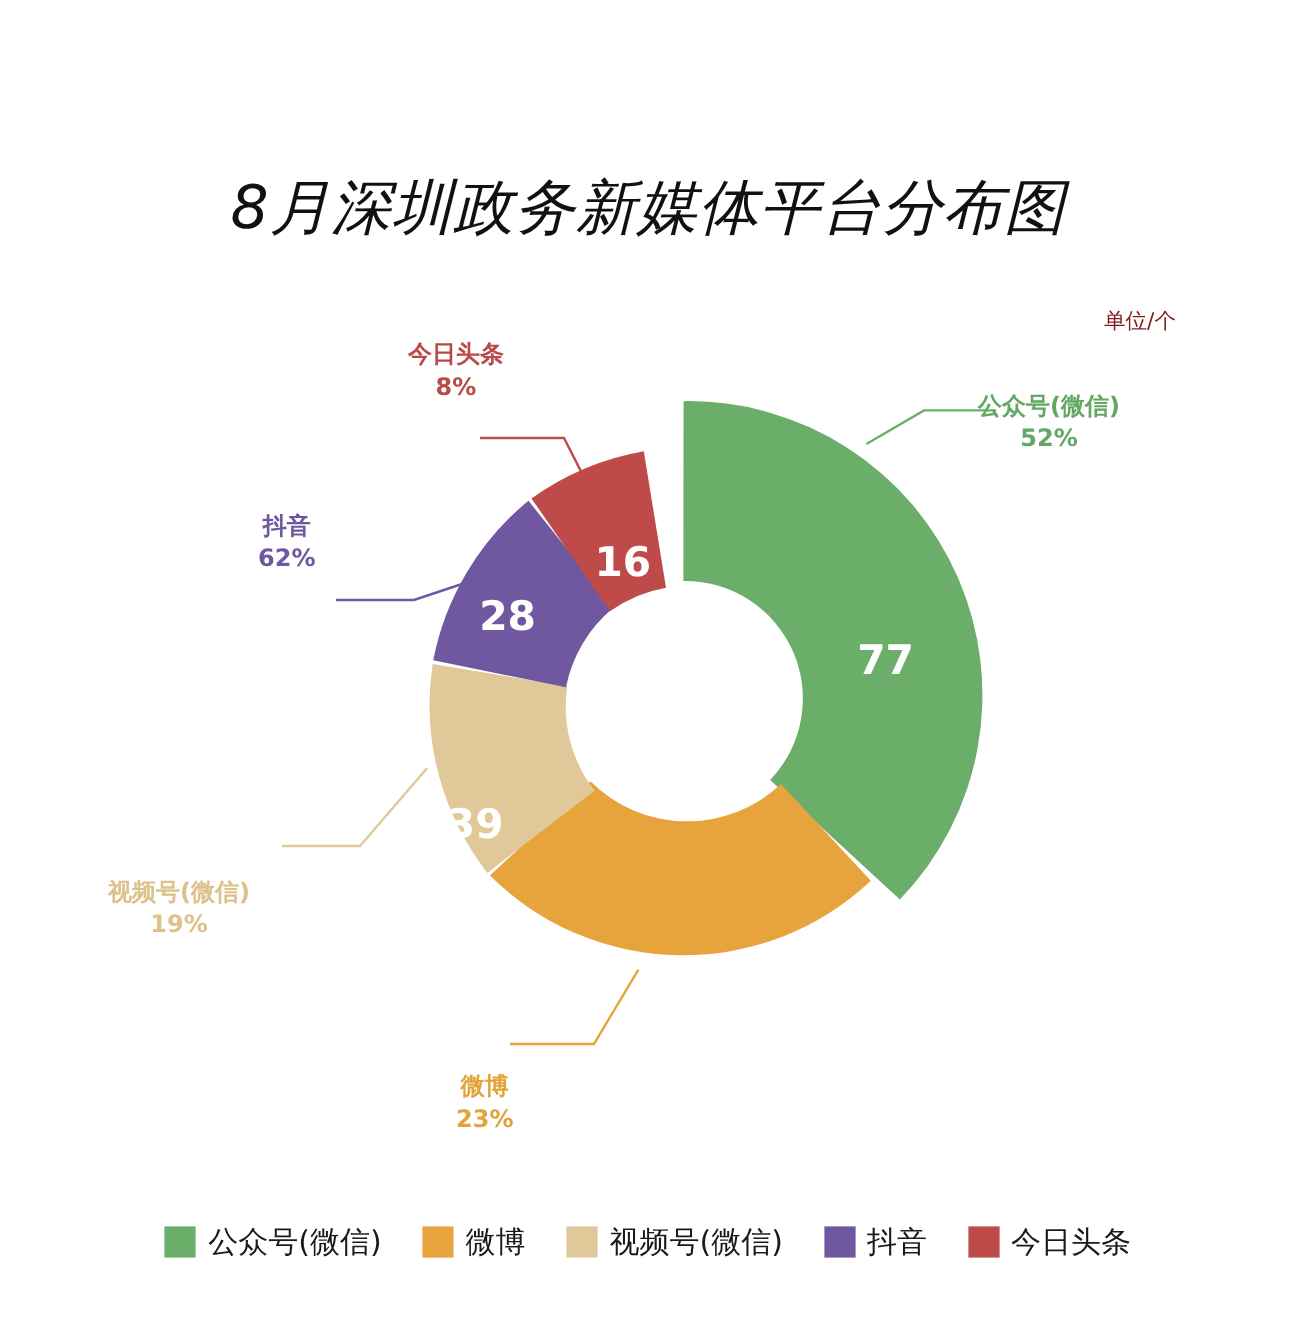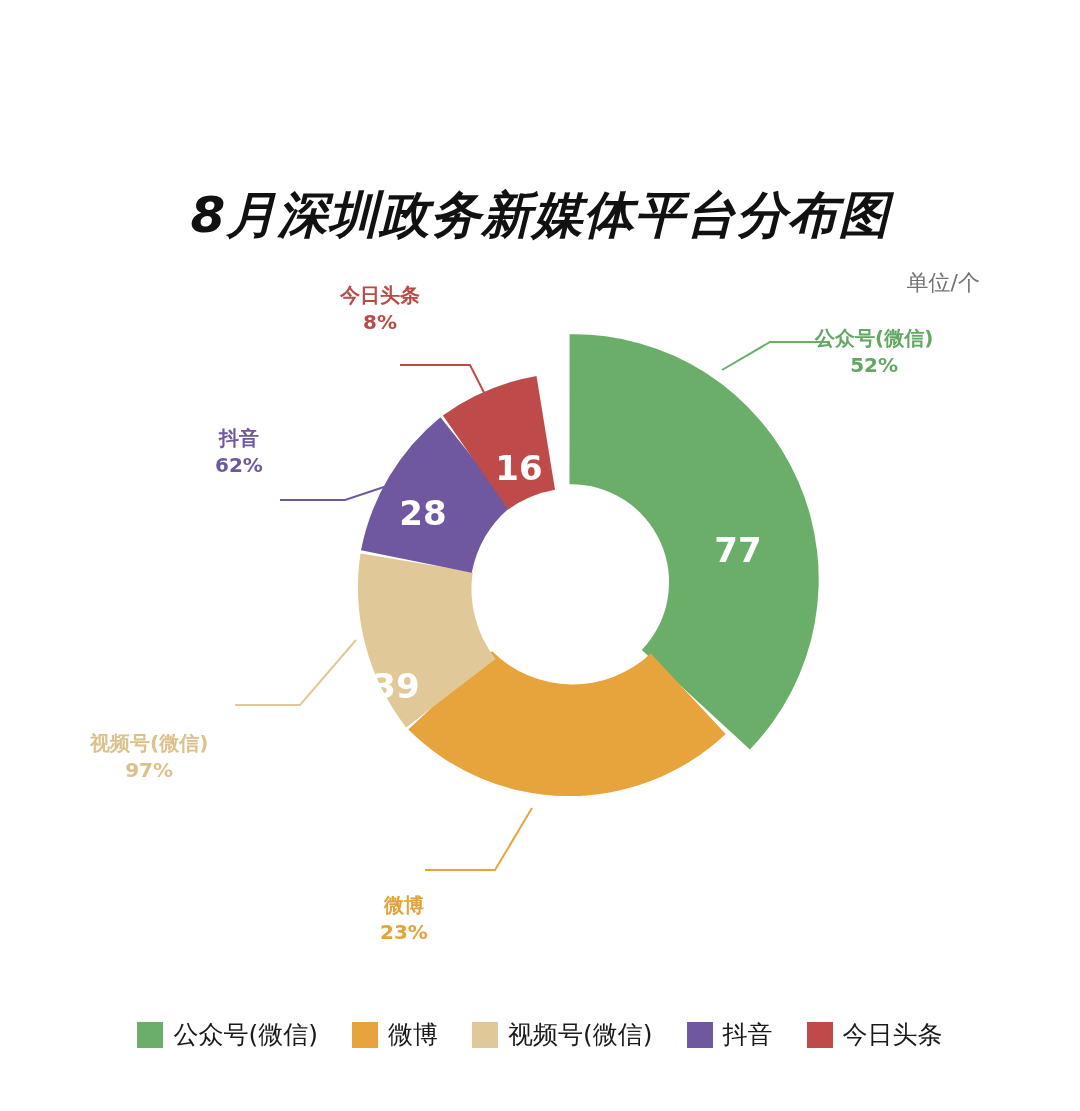--- a/index.html
+++ b/index.html
@@ -16,34 +16,33 @@
   }
 
   #chart-title {
     position: absolute;
     top: 140px;
     left: 0;
     width: 1080px;
     text-align: center;
     font-family: "DejaVu Sans", sans-serif;
     font-size: 50px;
-    font-weight: bold;
+    font-weight: normal;
     font-style: italic;
     letter-spacing: 1px;
     color: #111111;
     white-space: nowrap;
-    margin-top: 42px;
   }
 
   #unit-label {
     position: absolute;
-    top: 268px;
+    top: 255px;
     right: 100px;
-    font-size: 22px;
-    color: #737373;
+    font-size: 18px;
+    color: #7f1d1d;
     font-family: "DejaVu Sans", sans-serif;
   }
 
   #donut-wrap {
     position: absolute;
     left: 270px;
     top: 300px;
     width: 560px;
     height: 580px;
   }
@@ -162,21 +161,21 @@
   <span class="pct">8%</span>
 </div>
 
 <div class="callout" id="callout-douyin">
   <span>抖音</span>
   <span class="pct">62%</span>
 </div>
 
 <div class="callout" id="callout-sph">
   <span>视频号(微信)</span>
-  <span class="pct">97%</span>
+  <span class="pct">19%</span>
 </div>
 
 <div class="callout" id="callout-weibo">
   <span>微博</span>
   <span class="pct">23%</span>
 </div>
 
 <div id="legend">
   <div class="legend-item">
     <span class="legend-swatch" style="background:#6aae6a"></span>

